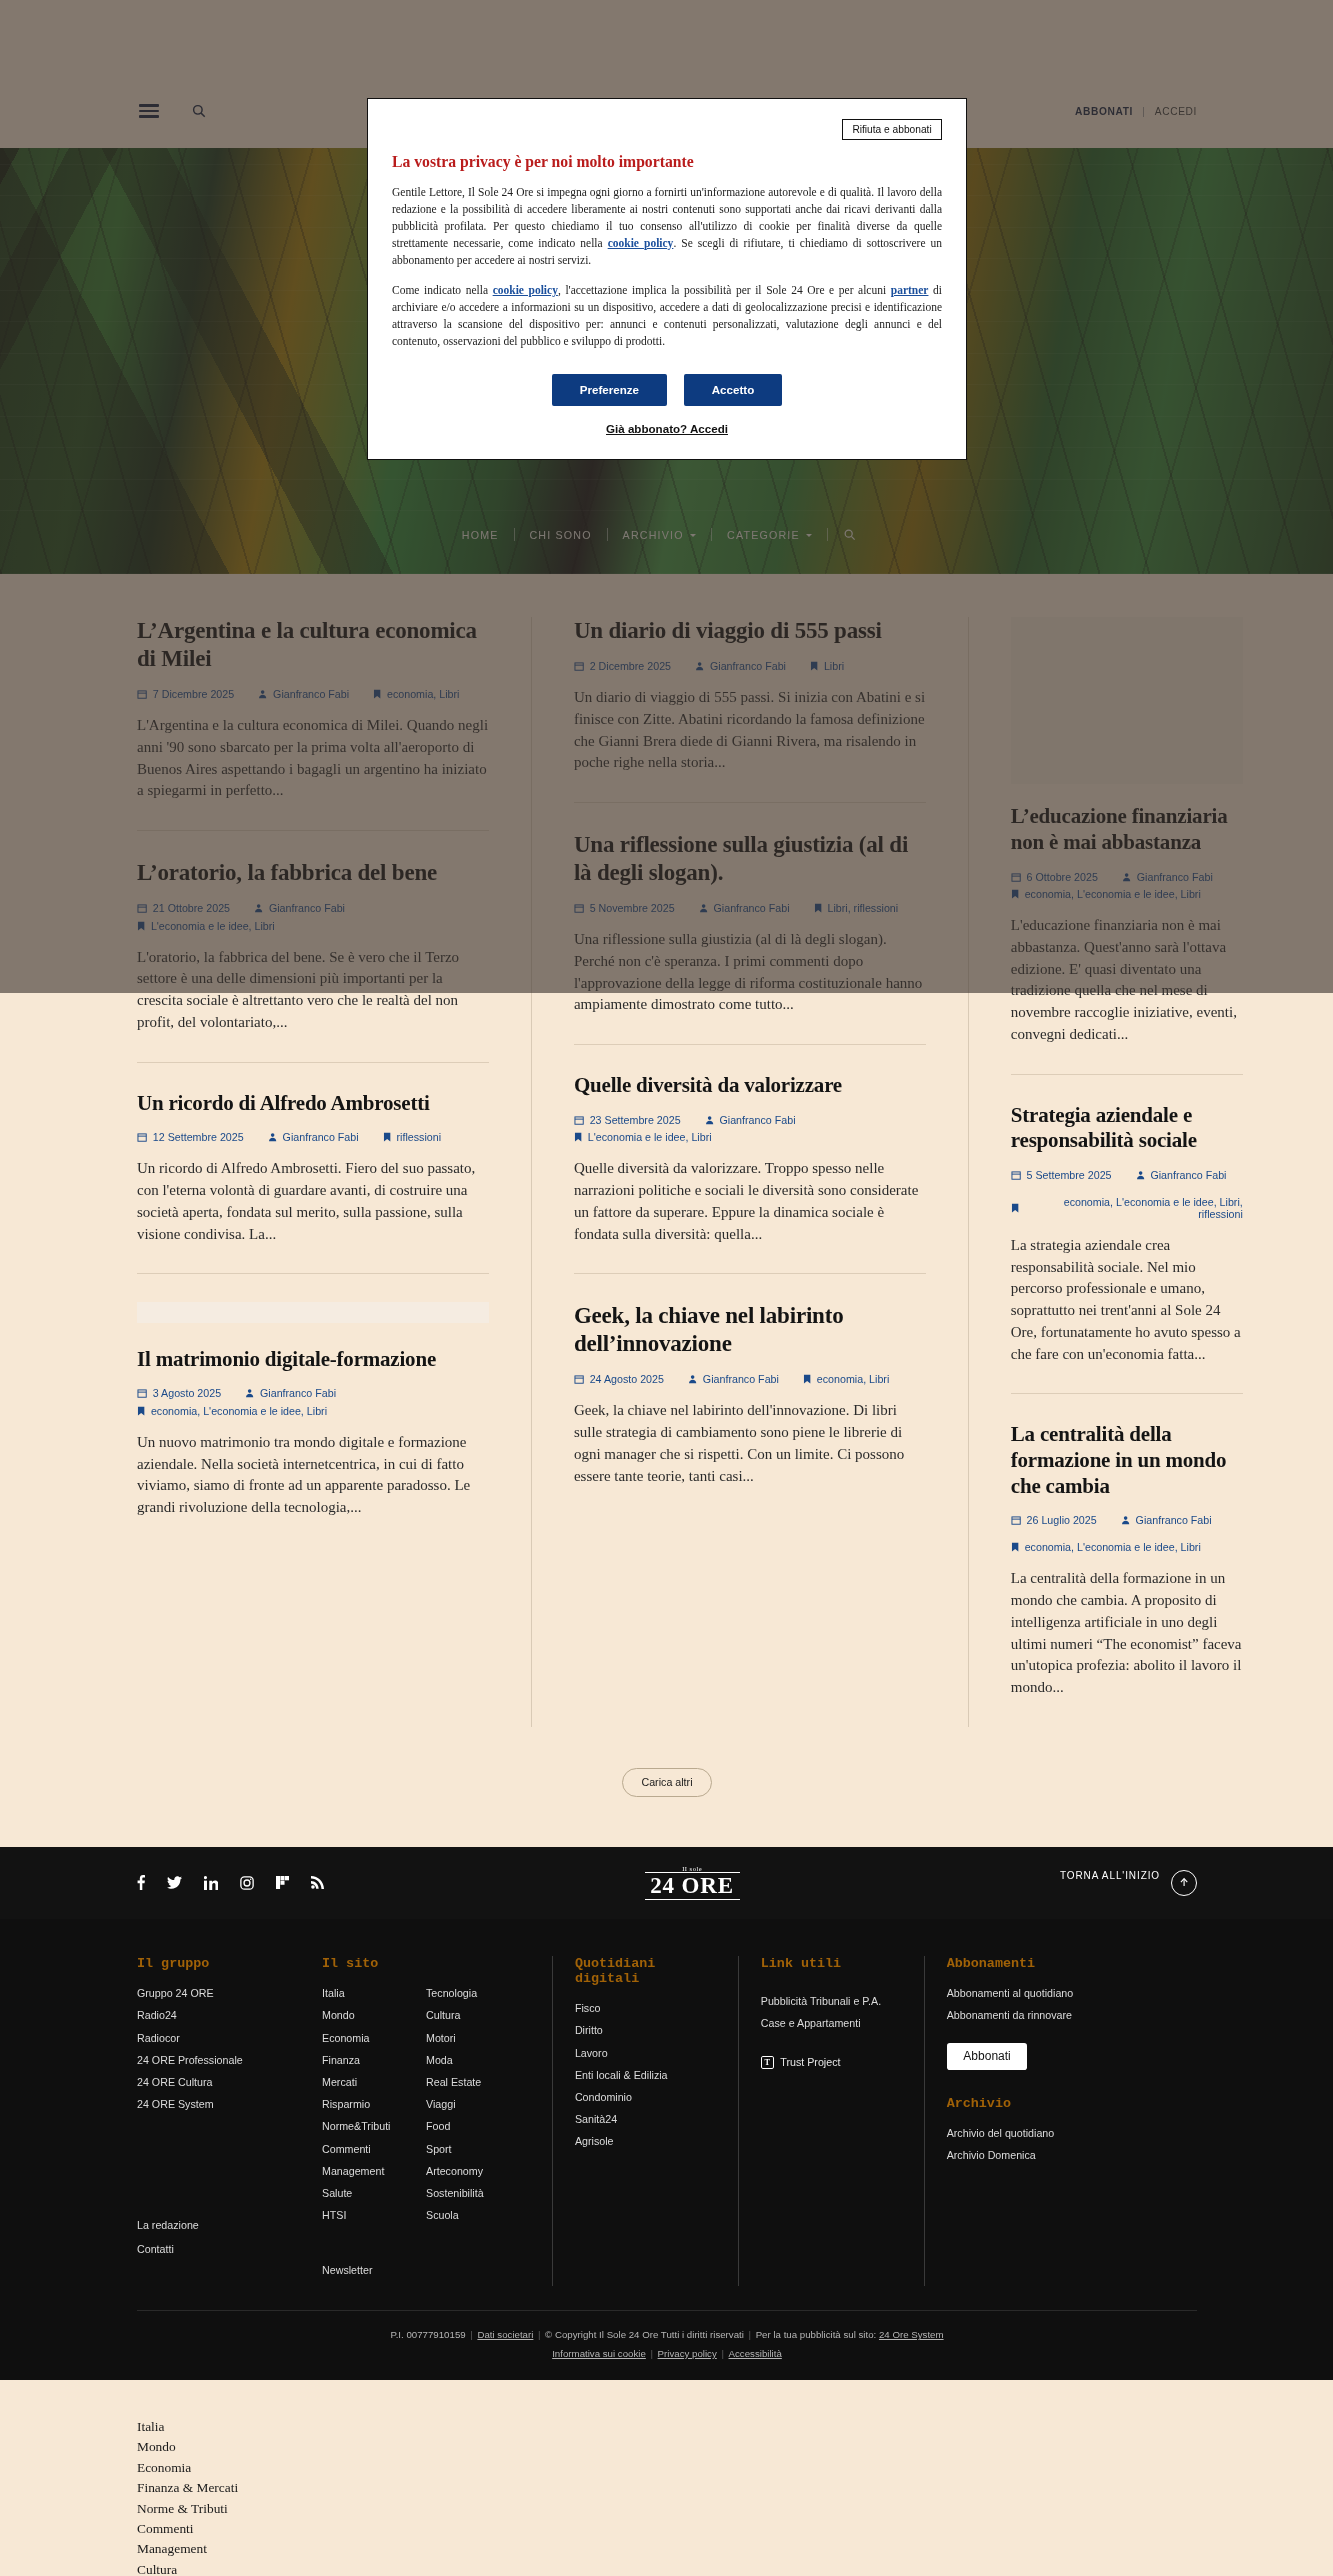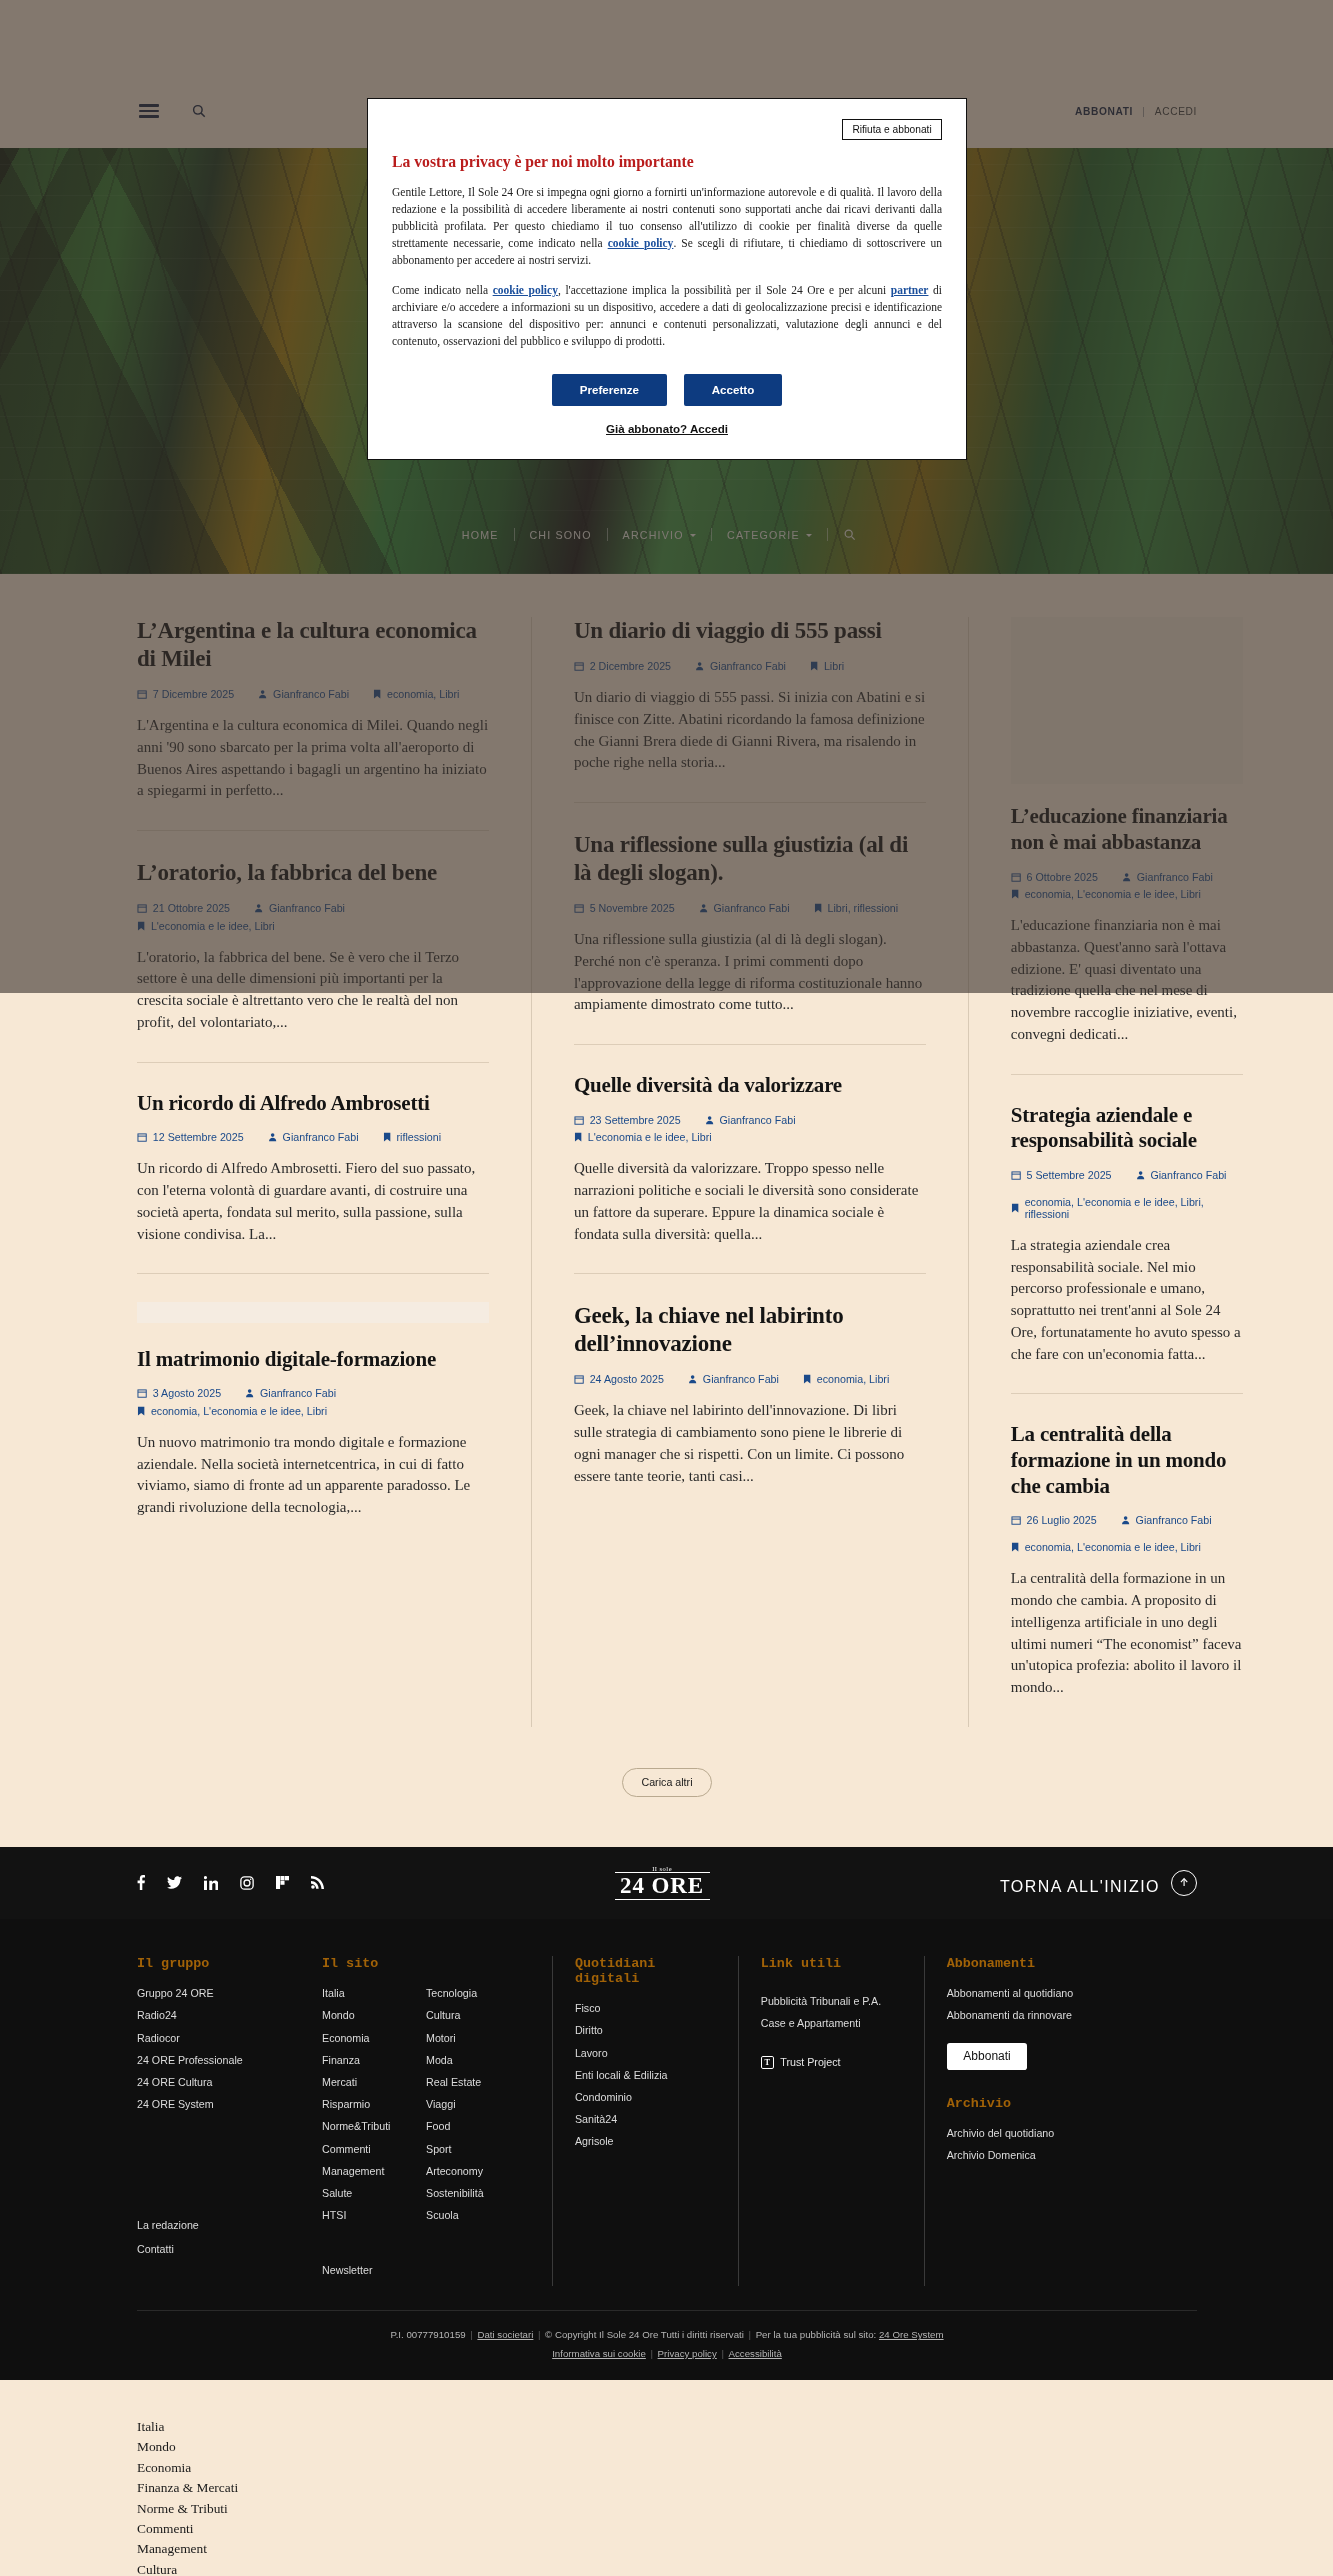--- a/index.html
+++ b/index.html
@@ -103,21 +103,21 @@
   }
   .post h2.small { font-size: 21px; }
   .meta {
     display: flex; flex-wrap: wrap; align-items: center;
     gap: 5.6px 24px;
     font-family: "Liberation Sans", sans-serif;
     font-size: 10.7px;
     color: #1b4a8a;
     margin-bottom: 15px;
   }
-  .meta .mi { display: inline-flex; align-items: center; gap: 5.6px; }
+  .meta .mi { display: inline-flex; align-items: center; gap: 5.6px; text-align: right; }
   .meta svg { flex: none; }
   .excerpt {
     font-family: "Liberation Serif", serif;
     font-size: 15px;
     line-height: 1.45;
     color: #2b2b2b;
   }
   .thumb {
     width: 100%;
     height: 167px;
@@ -150,22 +150,22 @@
   .socials .s { color: #fff; display: flex; align-items: center; }
   .brandlogo { margin: 0 auto; text-align: center; color: #fff; }
   .brandlogo .sole { font-family: "Liberation Serif", serif; font-size: 6.5px; letter-spacing: 0.5px; }
   .brandlogo .ore {
     font-family: "Liberation Serif", serif;
     font-weight: 700; font-size: 23px; letter-spacing: 0.9px;
     border-top: 1.9px solid #fff; border-bottom: 1.9px solid #fff;
     padding: 0.9px 5.6px; display: inline-block; line-height: 1.05;
   }
   .tornainizio {
-    display: flex; align-items: flex-end; gap: 11px;
-    font-family: "Liberation Sans", sans-serif; font-size: 16px; letter-spacing: .09em;
+    display: flex; align-items: flex-start; gap: 11px;
+    font-family: "Liberation Sans", sans-serif; font-size: 10px; letter-spacing: .09em;
     color: #fff;
   }
   .circle-up {
     width: 26px; height: 26px; border-radius: 50%;
     border: 0.9px solid #fff;
     display: flex; align-items: center; justify-content: center;
     cursor: pointer;
   }
 
   

